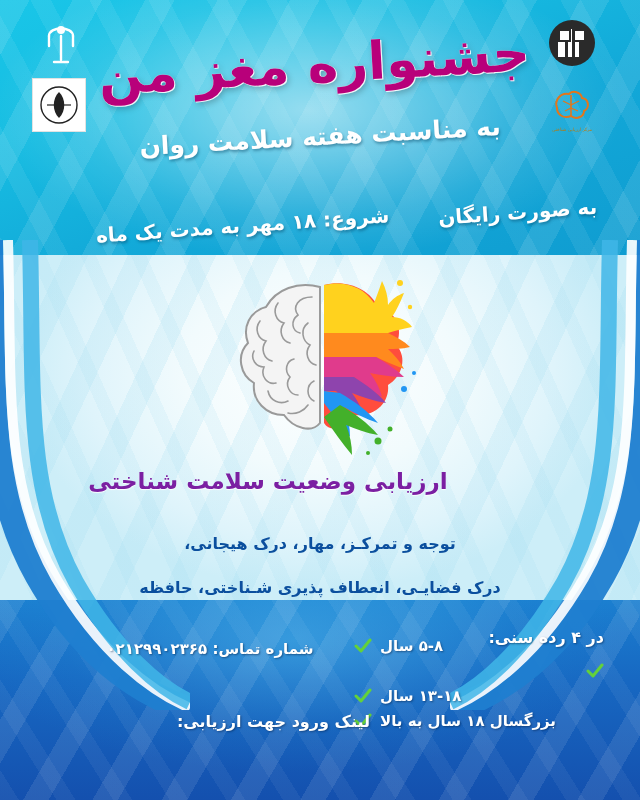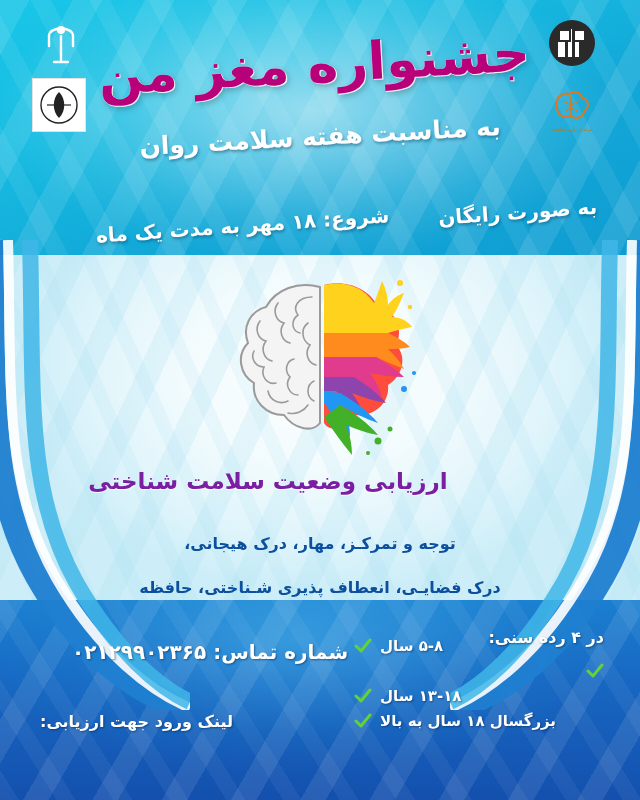--- a/index.html
+++ b/index.html
@@ -290,32 +290,32 @@
     text-shadow: 1px 1px 2px rgba(0,30,70,0.5);
     white-space: nowrap;
   }
 
   .phone {
     position: absolute;
     left: 0;
     top: 640px;
     width: 420px;
     text-align: center;
-    font-size: 20px;
+    font-size: 15px;
     font-weight: bold;
     color: #ffffff;
     direction: rtl;
     text-shadow: 1px 1px 2px rgba(0,30,70,0.5);
   }
   .link-label {
     position: absolute;
     left: 40px;
     top: 712px;
     width: 330px;
-    text-align: left;
+    text-align: right;
     font-size: 16px;
     font-weight: bold;
     color: #ffffff;
     direction: rtl;
     text-shadow: 1px 1px 2px rgba(0,30,70,0.5);
   }
   .link-url {
     position: absolute;
     left: 18px;
     top: 748px;

